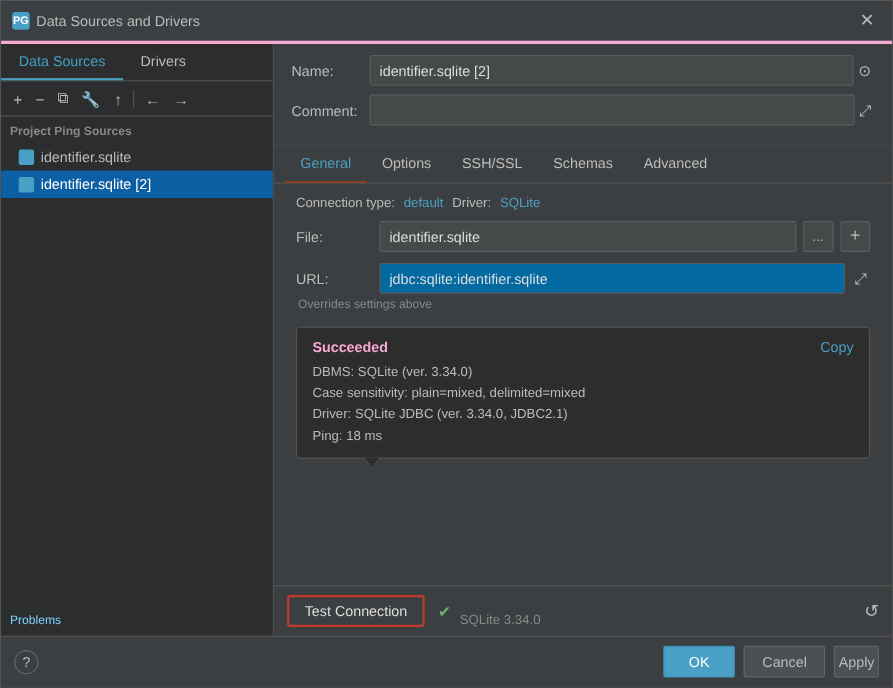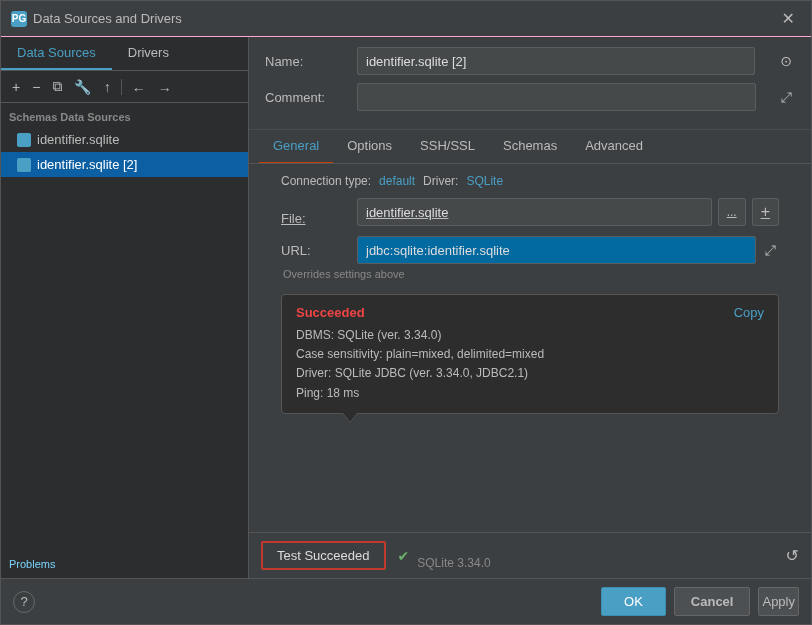--- a/index.html
+++ b/index.html
@@ -22,21 +22,21 @@
       display: flex;
       flex-direction: column;
       color: #bbb;
     }
     .title-bar {
       background: #3c3f41;
       padding: 6px 10px;
       display: flex;
       align-items: center;
       justify-content: space-between;
-      border-bottom: 1px solid #f9a8d4;
+      border-bottom: 3px solid #f9a8d4;
       flex-shrink: 0;
     }
     .title-bar-left {
       display: flex;
       align-items: center;
       gap: 6px;
     }
     .title-icon {
       width: 16px;
       height: 16px;
@@ -154,21 +154,21 @@
       overflow: hidden;
     }
     .form-section {
       padding: 10px 16px;
       border-bottom: 1px solid #4a4d4f;
     }
     .form-row {
       display: flex;
       align-items: center;
       margin-bottom: 8px;
-      gap: 22px;
+      gap: 1px;
     }
     .form-label {
       color: #bbb;
       width: 70px;
       flex-shrink: 0;
       font-size: 13px;
     }
     .form-input {
       flex: 1;
       background: #45494a;
@@ -198,41 +198,40 @@
       cursor: pointer;
       color: #bbb;
       font-size: 13px;
       border-bottom: 2px solid transparent;
     }
     .nav-tab.active {
       color: #4a9fc4;
       border-bottom: 1px solid #c2410c;
     }
     .tab-content {
-      padding: 10px 32px;
+      padding: 10px 20px;
       flex: 1;
       overflow-y: auto;
     }
     .connection-type-row {
       display: flex;
       gap: 8px;
       margin-bottom: 10px;
       font-size: 12px;
       color: #bbb;
     }
     .connection-type-row a {
       color: #4a9fc4;
       text-decoration: none;
     }
     .file-row {
       display: flex;
-      align-items: flex-end;
+      align-items: center;
       gap: 6px;
       margin-bottom: 10px;
-      text-decoration: underline;
     }
     .file-input {
       flex: 1;
       background: #45494a;
       border: 1px solid #5a5d5e;
       color: #ddd;
       padding: 4px 8px;
       font-size: 13px;
       border-radius: 2px;
       height: 28px;
@@ -291,21 +290,21 @@
       border-radius: 4px;
       padding: 10px 14px;
     }
     .popup-header {
       display: flex;
       justify-content: space-between;
       align-items: center;
       margin-bottom: 6px;
     }
     .succeeded-text {
-      color: #ef4444;
+      color: #f9a8d4;
       font-weight: bold;
       font-size: 13px;
     }
     .copy-link {
       color: #4a9fc4;
       cursor: pointer;
       font-size: 13px;
       text-decoration: none;
     }
     .popup-body {
@@ -406,21 +405,20 @@
       border-radius: 2px;
     }
     .cancel-btn {
       background: #4c5052;
       border: 1px solid #666;
       color: #bbb;
       padding: 5px 16px;
       cursor: pointer;
       font-size: 13px;
       border-radius: 2px;
-      font-weight: bold;
     }
     .apply-btn {
       background: #4c5052;
       border: 1px solid #666;
       color: #bbb;
       padding: 6px 3px;
       cursor: pointer;
       font-size: 13px;
       border-radius: 2px;
     }
@@ -448,21 +446,21 @@
       <div class="toolbar">
         <button class="toolbar-btn">+</button>
         <button class="toolbar-btn">−</button>
         <button class="toolbar-btn">⧉</button>
         <button class="toolbar-btn">🔧</button>
         <button class="toolbar-btn">↑</button>
         <div class="toolbar-sep"></div>
         <button class="toolbar-btn">←</button>
         <button class="toolbar-btn">→</button>
       </div>
-      <div class="section-label">Schemas Data Sources</div>
+      <div class="section-label">Project Ping Sources</div>
       <div class="tree-item">
         <span class="tree-icon"></span>
         <span>identifier.sqlite</span>
       </div>
       <div class="tree-item selected">
         <span class="tree-icon"></span>
         <span>identifier.sqlite [2]</span>
       </div>
       <div style="flex:1"></div>
       <div class="problems-section">
@@ -528,21 +526,21 @@
               <div>Driver: SQLite JDBC (ver. 3.34.0, JDBC2.1)</div>
               <div>Ping: 18 ms</div>
             </div>
             <div class="popup-arrow"></div>
             <div class="popup-arrow-inner"></div>
           </div>
         </div>
       </div>
 
       <div class="bottom-bar">
-        <button class="test-conn-btn">Test Succeeded</button>
+        <button class="test-conn-btn">Test Connection</button>
         <span class="check-icon">✔</span>
         <span class="version-text">SQLite 3.34.0</span>
         <button class="refresh-btn">↺</button>
       </div>
     </div>
   </div>
 
   <div class="dialog-footer">
     <button class="help-btn">?</button>
     <div class="footer-buttons">

